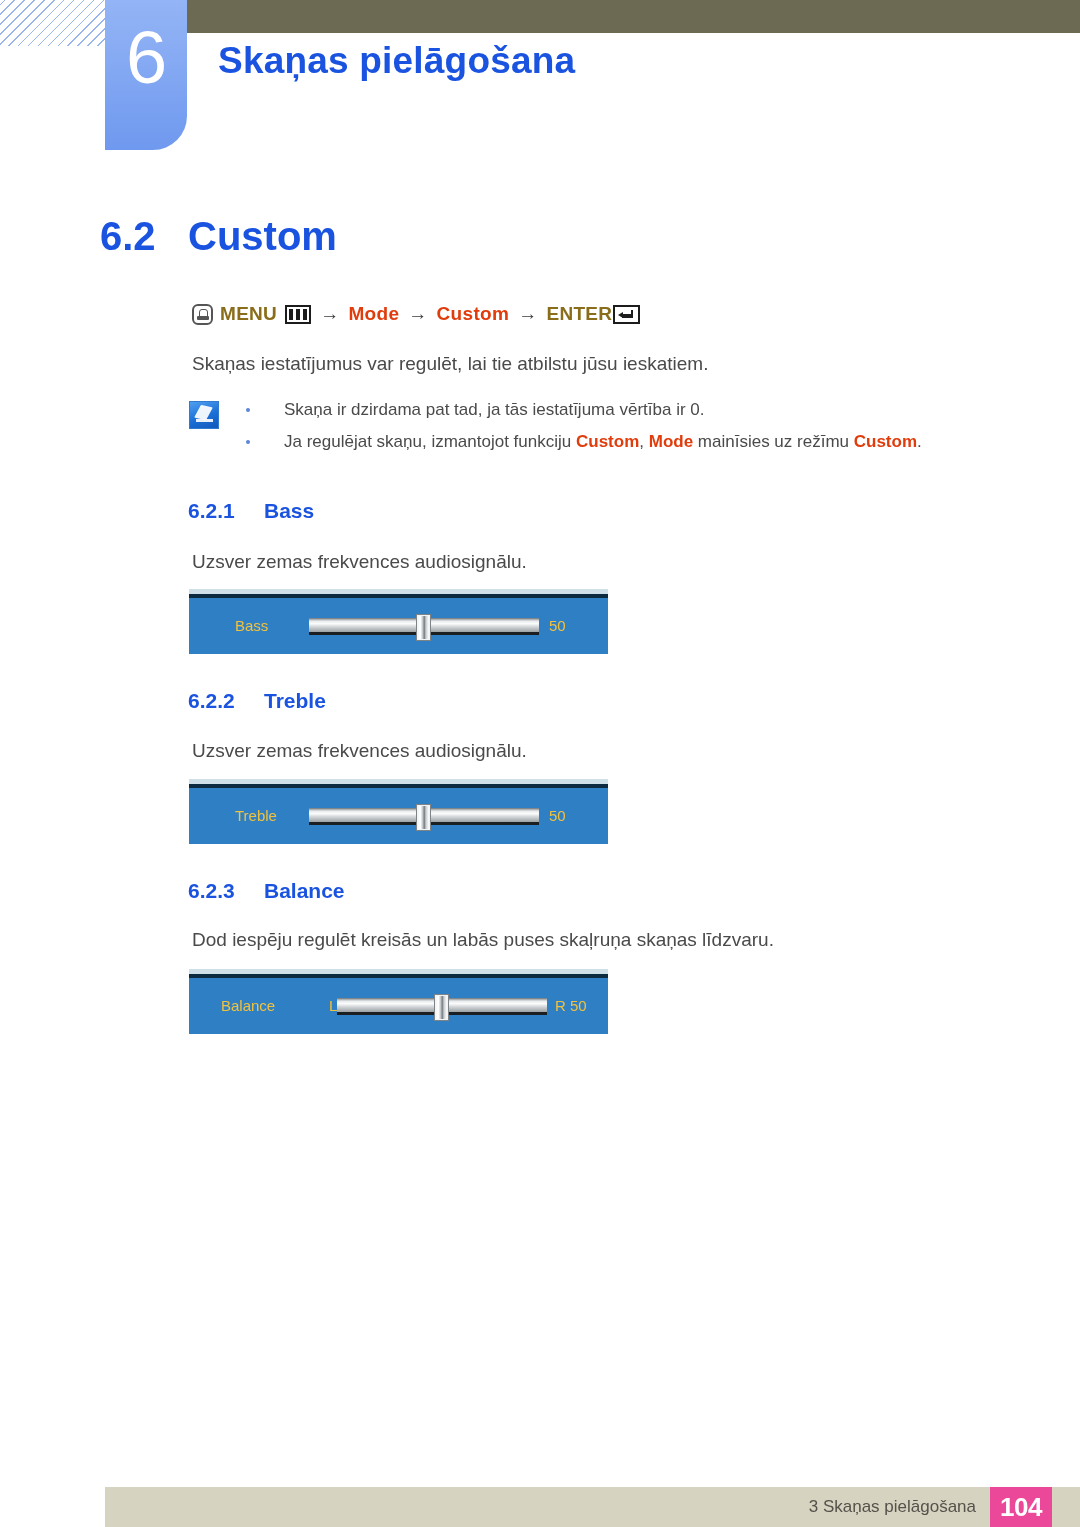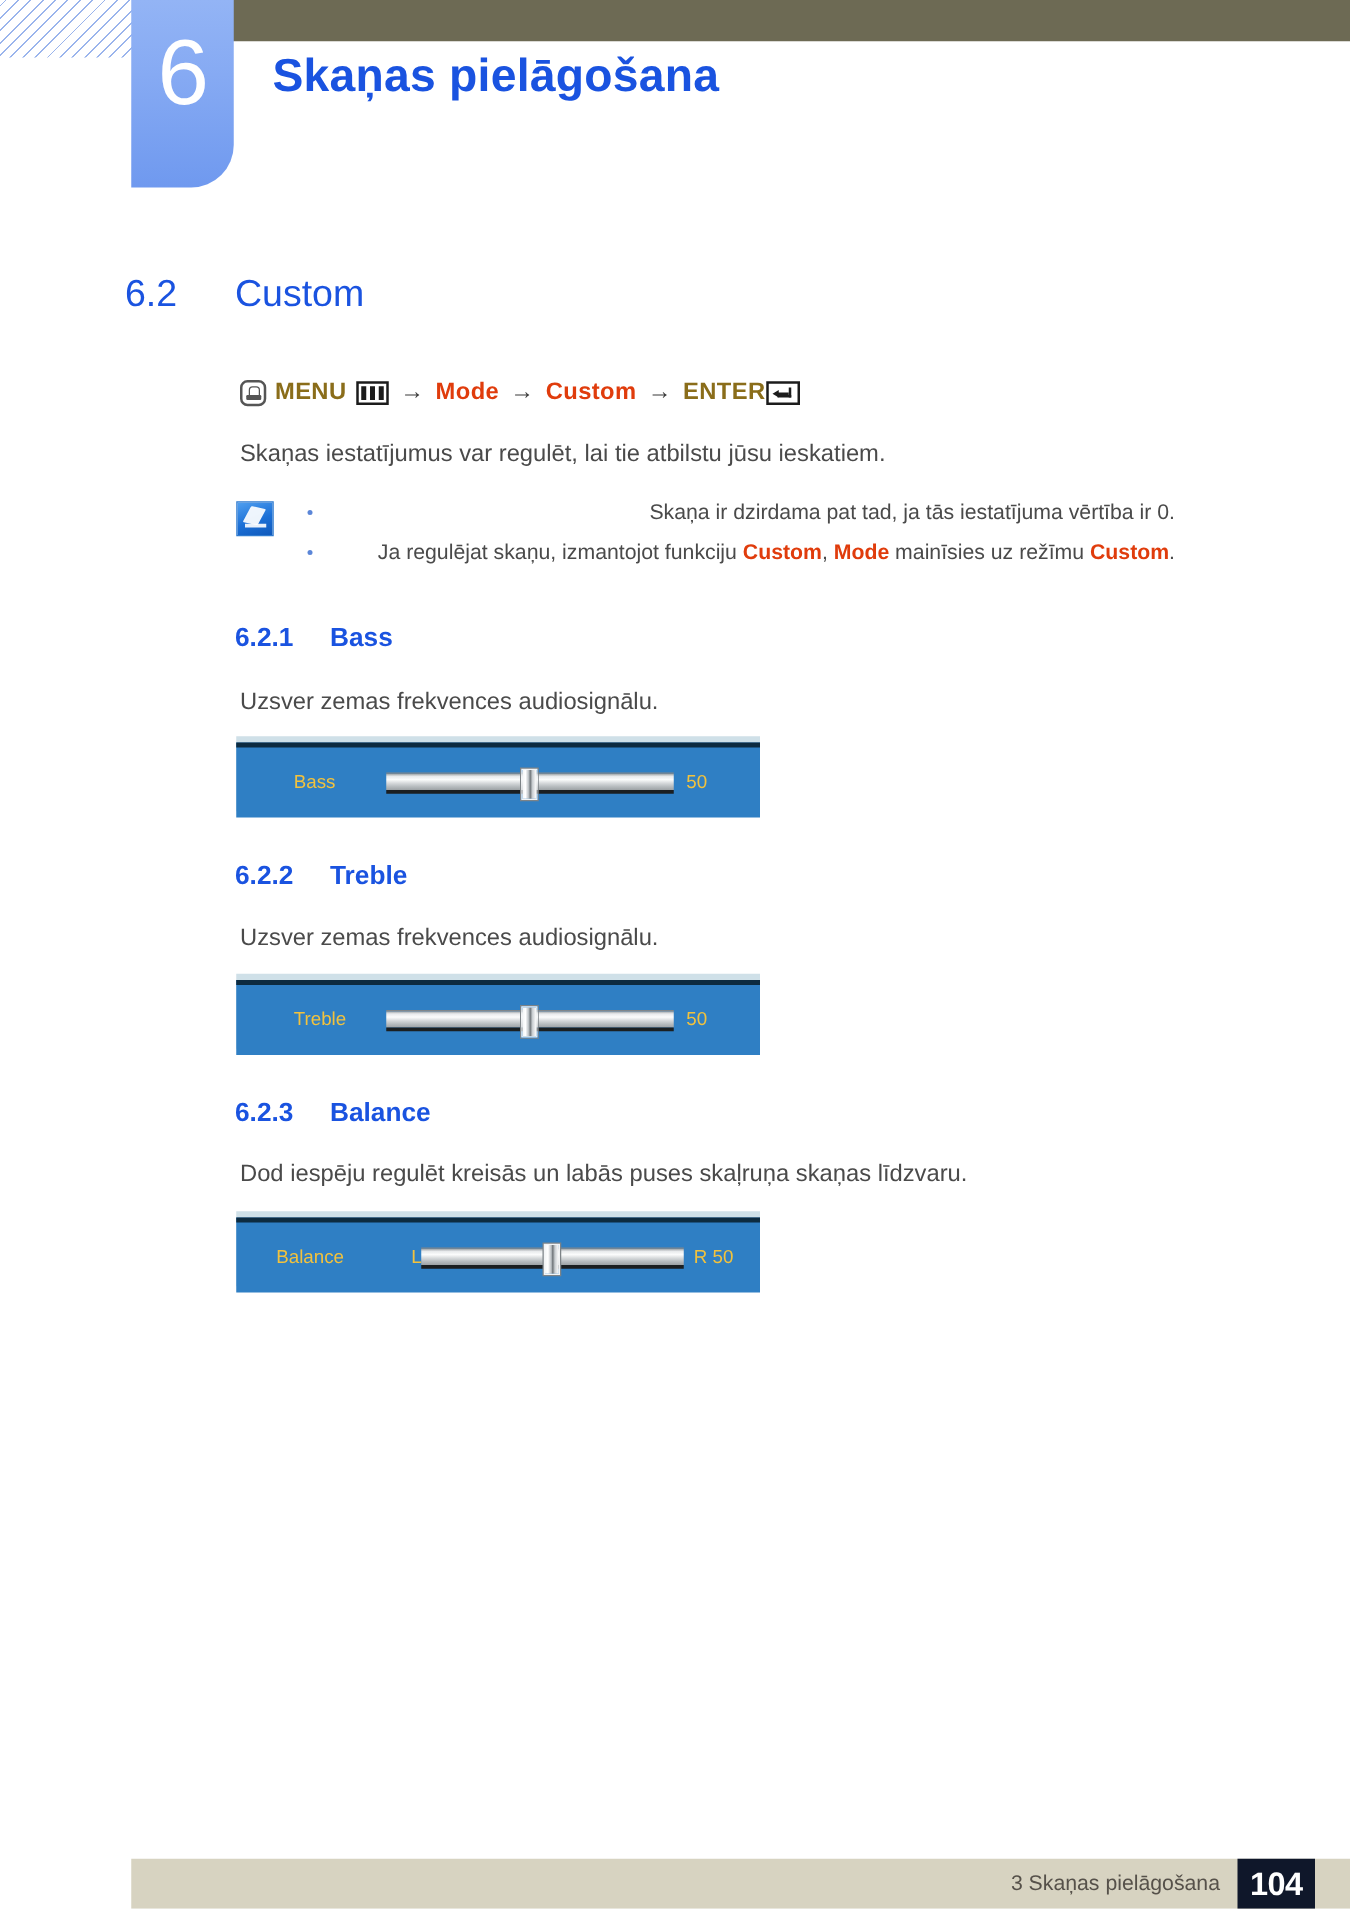--- a/index.html
+++ b/index.html
@@ -67,24 +67,25 @@
     line-height: 46px;
     color: #1a53e0;
     font-weight: 700;
     letter-spacing: 0.2px;
   }
 
   
   .h2 {
     position: absolute;
     left: 100px;
-    font-size: 30px;
+    font-size: 40px;
     line-height: 36px;
     color: #1a53e0;
     white-space: pre;
+    font-weight: bold;
   }
   .h2 .num { display: inline-block; width: 88px; }
 
   .h3 {
     position: absolute;
     left: 188px;
     font-size: 21px;
     line-height: 26px;
     color: #1a53e0;
     font-weight: bold;
@@ -227,21 +228,20 @@
     left: 240px;
     width: 700px;
   }
   .note-item {
     position: relative;
     font-size: 17px;
     line-height: 24px;
     color: #4a4a4a;
     padding-left: 44px;
     margin-bottom: 8px;
-    text-align: right;
   }
   .note-item .dot {
     position: absolute;
     left: 6px; top: 10px;
     width: 4px; height: 4px;
     border-radius: 50%;
     background: #5b86d8;
   }
   .kw { color: #e03c0c; font-weight: bold; }
 
@@ -311,21 +311,21 @@
     position: absolute;
     right: 104px; bottom: 8px;
     font-size: 17px;
     line-height: 24px;
     color: #56514a;
   }
   .page-num {
     position: absolute;
     right: 28px; bottom: 0;
     width: 62px; height: 40px;
-    background: #0f172a;
+    background: #ec4899;
     color: #ffffff;
     font-size: 26px;
     font-weight: bold;
     line-height: 40px;
     text-align: center;
     letter-spacing: -0.5px;
   }
 </style>
 </head>
 <body>

